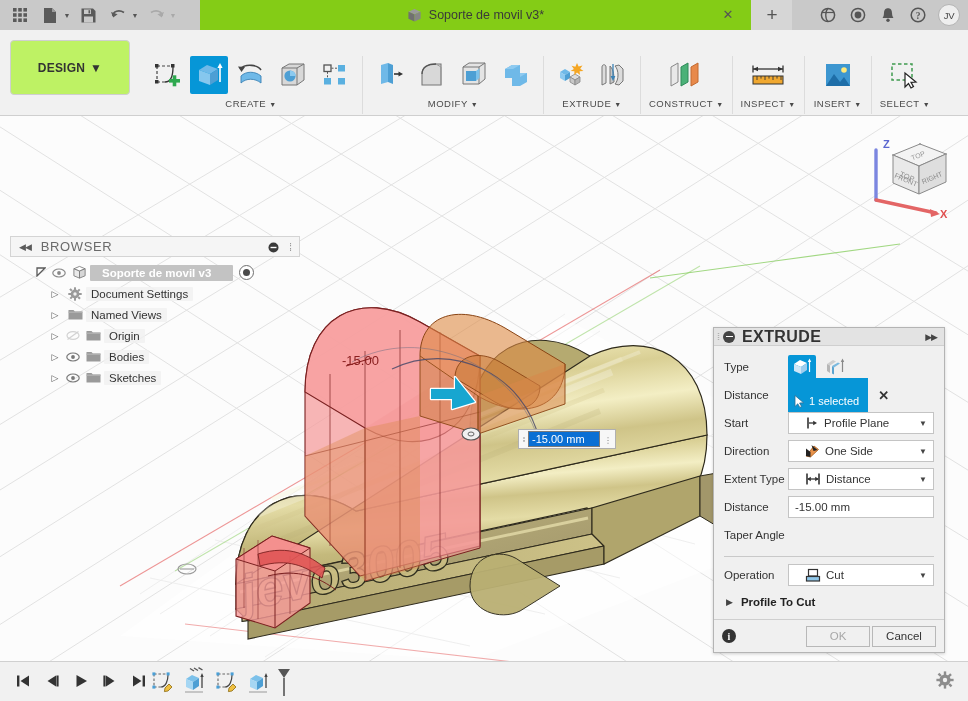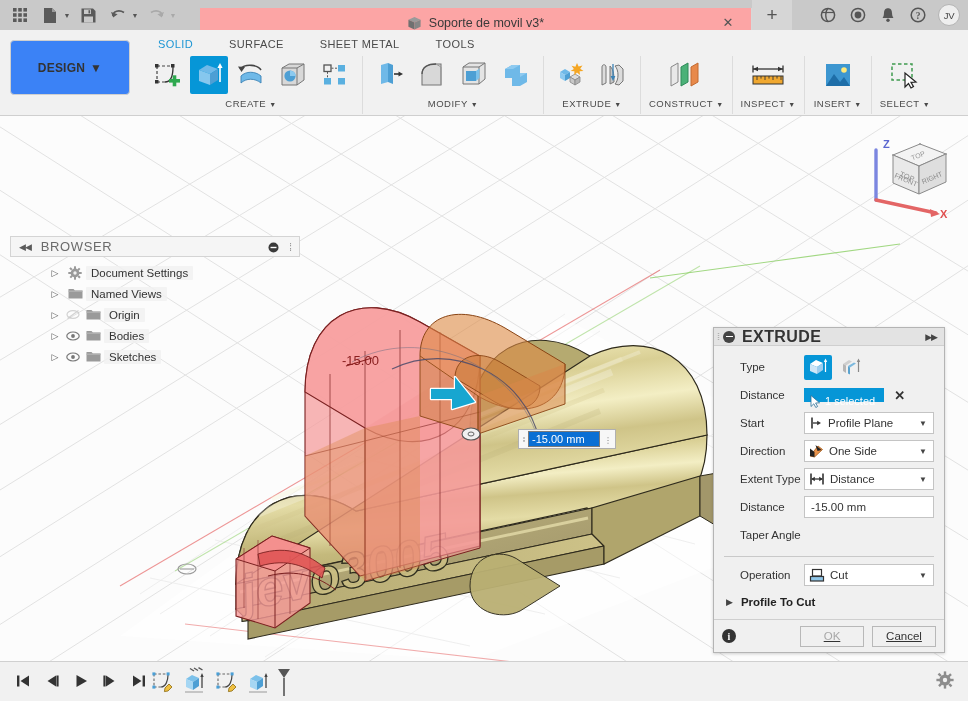--- a/index.html
+++ b/index.html
@@ -20,22 +20,22 @@
     position:absolute; left:0; top:0; height:30px;
     display:flex; align-items:center; gap:2px; padding-left:6px;
   }
   .tb-btn {
     width:28px; height:26px; display:flex; align-items:center; justify-content:center;
     cursor:pointer;
   }
   .tb-caret { font-size:7px; color:#555; margin-left:-4px; cursor:pointer; width:10px;
               display:flex; align-items:center; justify-content:center; height:26px;}
   .tab-active {
-    position:absolute; left:200px; top:8px; width:552px; height:30px;
-    background:#fca5a5; display:flex; align-items:center; justify-content:center;
+    position:absolute; left:200px; top:0; width:552px; height:30px;
+    background:#84cc16; display:flex; align-items:center; justify-content:center;
     border-right:1px solid #d8d8d8;
   }
   .tab-title { font-size:12.5px; color:#3a3a3a; }
   .tab-close {
     position:absolute; right:16px; top:8px; width:14px;height:14px;
     font-size:13px; color:#555; line-height:13px; text-align:center; cursor:pointer;
   }
   .tab-plus {
     position:absolute; left:752px; top:0; width:40px; height:30px;
     background:#d6d6d6; display:flex; align-items:center; justify-content:center;
@@ -52,21 +52,21 @@
     letter-spacing:-0.2px; cursor:pointer;
   }
 
   
   .ribbon {
     position:absolute; top:30px; left:0; width:968px; height:86px;
     background:#f1f1f1; border-bottom:1px solid #cfcfcf;
   }
   .design-btn {
     position:absolute; left:10px; top:10px; width:120px; height:55px;
-    border:1px solid #cfcfcf; border-radius:4px; background:#3b82f6;
+    border:1px solid #cfcfcf; border-radius:4px; background:#bef264;
     display:flex; align-items:center; justify-content:center; cursor:pointer;
   }
   .design-btn span { font-size:12px; color:#333; font-weight:bold; letter-spacing:0.2px;}
   .design-caret { font-size:8px; margin-left:5px; }
 
   .tabs-row { position:absolute; left:140px; top:5px; height:18px; display:flex; gap:0; }
   .rib-tab {
     font-size:11px; color:#4a4a4a; padding:0 18px; cursor:pointer; letter-spacing:0.4px;
     line-height:18px;
   }
@@ -165,35 +165,35 @@
   }
   .dlg-grip { font-size:9px; color:#aaa; margin-left:3px; letter-spacing:-2px; cursor:pointer;}
   .dlg-min { width:12px;height:12px;border-radius:50%;background:#444; margin-left:5px;
              display:flex;align-items:center;justify-content:center; cursor:pointer;}
   .dlg-min i { width:7px;height:1.5px;background:#fff; display:block;}
   .dlg-name { font-size:16px; color:#333; margin-left:7px; letter-spacing:0.4px; font-weight:bold;}
   .dlg-expand { position:absolute; right:7px; top:4px; font-size:9px; color:#444; cursor:pointer; letter-spacing:-1px;}
 
   .dlg-body { padding:7px 10px 4px 10px; }
   .row { display:flex; align-items:center; height:28px; }
-  .row .lbl { width:64px; font-size:11.5px; color:#333;margin-left:16px; }
+  .row .lbl { width:64px; font-size:11.5px; color:#333; }
   .type-btns { display:flex; gap:5px; }
   .type-btn { width:28px;height:25px; display:flex;align-items:center;justify-content:center;
               cursor:pointer; border-radius:2px;}
   .type-btn.sel { background:#0696d7; }
 
   .sel-pill {
-    background:#0696d7; color:#fff; font-size:11px; height:14px;
+    background:#0696d7; color:#fff; font-size:11px; height:34px;
     display:flex; align-items:center; gap:4px; padding:12px 9px 0 6px; cursor:pointer;
   }
   .clear-x { margin-left:10px; font-size:13px; color:#333; cursor:pointer; font-weight:bold;}
 
   .combo {
     flex:1; height:22px; background:#fff; border:1px solid #c4c4c4;
-    display:flex; align-items:center; padding:0 4px; position:relative; cursor:pointer;
+    display:flex; align-items:center; padding:0 16px; position:relative; cursor:pointer;
   }
   .combo .ctext { font-size:11.5px; color:#333; margin-left:5px;}
   .combo .carrow { position:absolute; right:6px; font-size:8px; color:#444;}
   .txtfield {
     flex:1; height:22px; background:#fff; border:1px solid #c4c4c4;
     display:flex; align-items:center; padding:0 6px; font-size:11.5px; color:#333;
     cursor:text;
   }
   .dlg-sep { height:1px; background:#c9c9c9; margin:7px 0 4px 0; }
   .objects-row { display:flex; align-items:center; height:26px; padding-left:2px; cursor:pointer;}
@@ -207,21 +207,21 @@
     width:14px;height:14px;border-radius:50%;background:#333;color:#fff;
     font-size:10px; font-weight:bold; display:flex;align-items:center;justify-content:center;
     font-family:"Liberation Serif", serif; cursor:pointer;
   }
   .btn {
     height:21px; min-width:64px; border:1px solid #b8b8b8; background:#f0f0f0;
     font-size:11.5px; display:flex; align-items:center; justify-content:center;
     cursor:pointer; color:#333;
   }
   .btn.disabled { color:#a8a8a8; }
-  .footer-btns { margin-left:auto; display:flex; gap:8px;text-decoration:underline; }
+  .footer-btns { margin-left:auto; display:flex; gap:2px; }
 
   
   .timeline {
     position:absolute; top:661px; left:0; width:968px; height:40px;
     background:#f1f1f1; border-top:1px solid #d0d0d0;
   }
   .tl-ctrls { position:absolute; left:10px; top:6px; display:flex; align-items:center; gap:3px;}
   .tl-btn { width:26px;height:26px;display:flex;align-items:center;justify-content:center;cursor:pointer;}
   .tl-feats { position:absolute; left:148px; top:5px; display:flex; align-items:flex-end; gap:2px;}
   .tl-feat { width:30px;height:30px; display:flex;align-items:center;justify-content:center; cursor:pointer;}
@@ -320,26 +320,20 @@
       <div class="avatar">JV</div>
     </div>
   </div>
 
   <div class="ribbon">
     <div class="design-btn">
       <span>DESIGN</span>
       <span class="design-caret">▼</span>
     </div>
 
-    <div class="tabs-row">
-      <div class="rib-tab active">SOLID</div>
-      <div class="rib-tab">SURFACE</div>
-      <div class="rib-tab">SHEET METAL</div>
-      <div class="rib-tab">TOOLS</div>
-    </div>
 
     <div class="panels">
 
       <div class="panel">
         <div class="panel-icons">
           <div class="ico-btn">
             <svg width="30" height="30" viewBox="0 0 30 30">
               <path d="M5 6 h16 M5 6 v16 M5 22 h8" stroke="#444" stroke-width="1.2" fill="none" stroke-dasharray="3 2"></path>
               <path d="M13 22 C20 22 21 13 21 7" stroke="#333" stroke-width="1.3" fill="none"></path>
               <g fill="#333">
@@ -709,20 +703,44 @@
       <span class="hdr-dot">
         <svg width="11" height="11" viewBox="0 0 11 11">
             <circle cx="5.5" cy="5.5" r="5" fill="#3a3a3a"></circle>
             <rect x="2.5" y="4.8" width="6" height="1.4" fill="#fff"></rect>
           </svg>
       </span>
       <span class="hdr-grip">⁞</span>
     </div>
 
     <div class="tree">
+      <div class="node root">
+        <span class="tri">
+          <svg width="10" height="10" viewBox="0 0 10 10">
+              <path d="M1 1 L9 1 L1 9 Z" fill="none" stroke="#5a5a5a" stroke-width="1.3"></path>
+            </svg>
+        </span>
+        <span class="eye">
+          <svg width="14" height="10" viewBox="0 0 14 10">
+              <ellipse cx="7" cy="5" rx="6.2" ry="4" fill="none" stroke="#888" stroke-width="1.2"></ellipse>
+              <circle cx="7" cy="5" r="1.9" fill="#888"></circle>
+            </svg>
+        </span>
+        <span class="nico">
+          <svg width="15" height="15" viewBox="0 0 16 16">
+            <path d="M8 1.5 L14 4 L8 6.5 L2 4 Z" fill="#fff" stroke="#777" stroke-width="0.9"></path>
+            <path d="M2 4 L8 6.5 L8 14 L2 11.5 Z" fill="#eaeaea" stroke="#777" stroke-width="0.9"></path>
+            <path d="M14 4 L8 6.5 L8 14 L14 11.5 Z" fill="#d6d6d6" stroke="#777" stroke-width="0.9"></path>
+          </svg>
+        </span>
+        <span class="nlabel">Soporte de movil v3</span>
+        <span class="radio-dot">
+            <i></i>
+          </span>
+      </div>
 
       <div class="node child">
         <span class="tri">▷</span>
         <span class="nico">
           <svg width="14" height="14" viewBox="0 0 14 14">
               <g fill="#9a9a9a">
             <circle cx="7" cy="7" r="4.4"></circle>
                 <rect x="6" y="0.3" width="2" height="3"></rect>
                 <rect x="6" y="10.7" width="2" height="3"></rect>
             <rect x="0.3" y="6" width="3" height="2"></rect>

